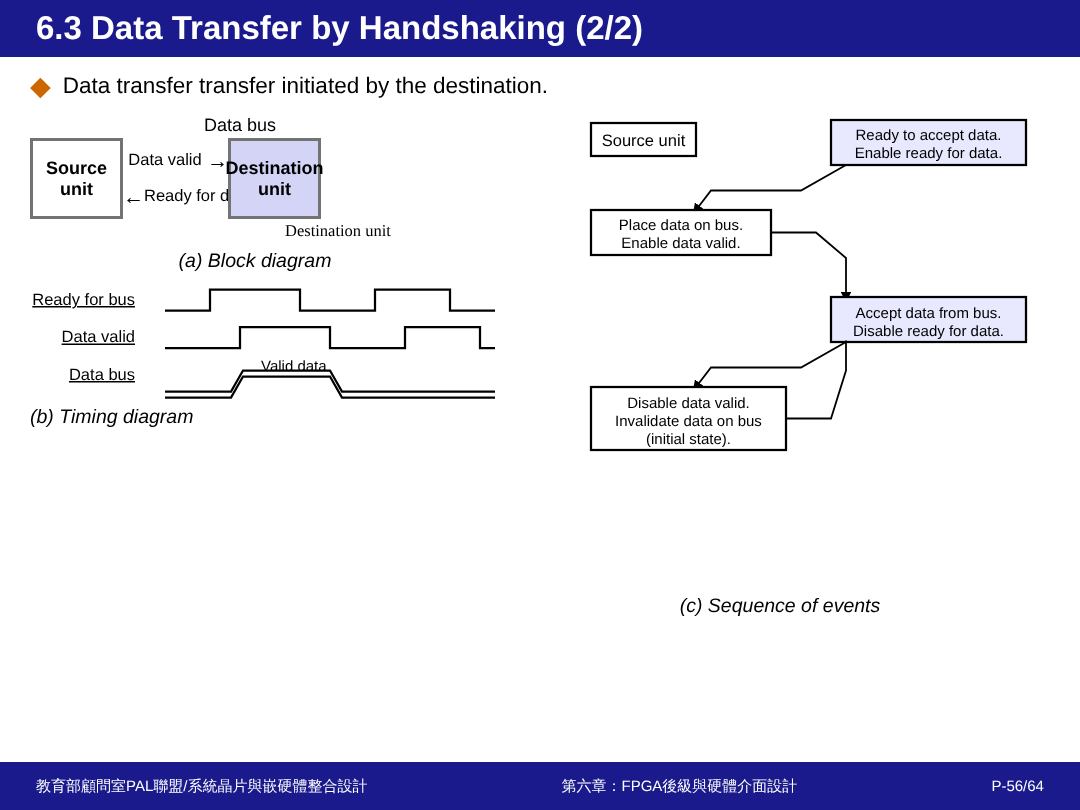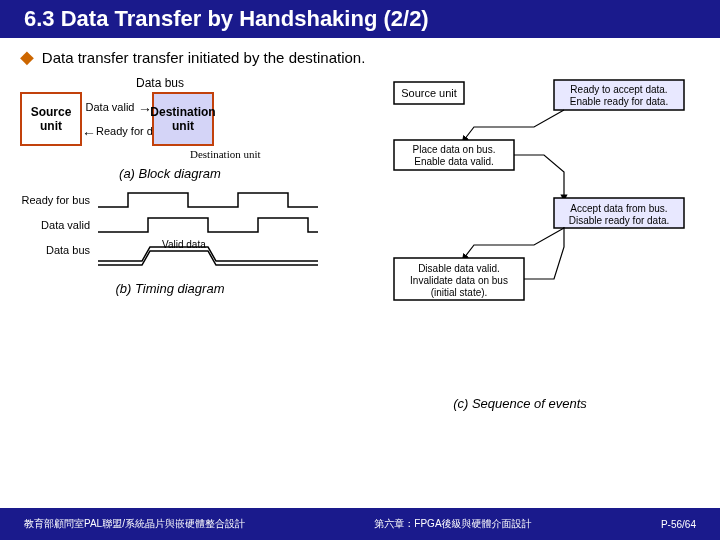--- a/index.html
+++ b/index.html
@@ -52,21 +52,21 @@
       margin-bottom: 0;
       width: 160px;
     }
     .block-row {
       display: flex;
       align-items: center;
       gap: 0;
       margin-top: 2px;
     }
     .block-box {
-      border: 2px solid #c2410c;
+      border: 2px solid #737373;
       width: 62px;
       min-height: 54px;
       display: flex;
       align-items: center;
       justify-content: center;
       font-size: 12px;
       font-weight: bold;
       text-align: center;
       background: #fff;
     }
@@ -95,38 +95,38 @@
     }
     
     .timing-area {
       padding: 4px 10px 0 10px;
       margin-top: 4px;
     }
     .timing-row {
       display: flex;
       align-items: center;
       margin-bottom: 3px;
-      gap: 8px;
+      gap: 20px;
+      text-decoration: underline;
     }
     .timing-label {
       font-size: 11px;
       width: 70px;
       text-align: right;
       flex-shrink: 0;
     }
     .timing-signal {
       flex: 1;
       height: 22px;
       position: relative;
     }
     
     .timing-diagram-title {
-      text-align: center;
       font-size: 13px;
-      margin-top: 20px;
+      margin-top: 9px;
       font-style: italic;
     }
     
     .right-panel {
       flex: 1;
       padding: 0 4px;
       position: relative;
     }
     .seq-diagram {
       position: relative;

